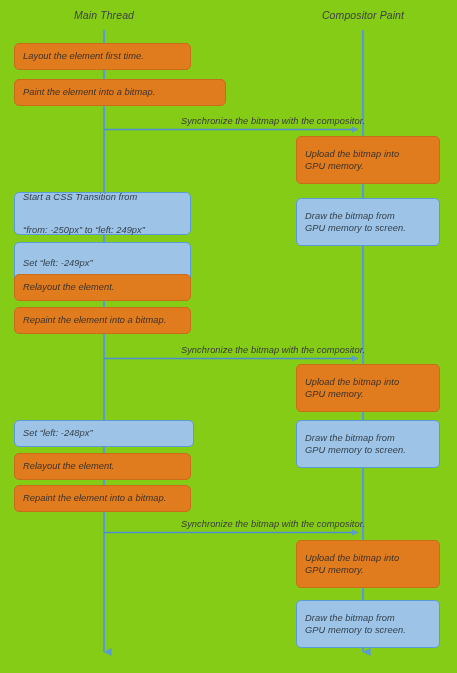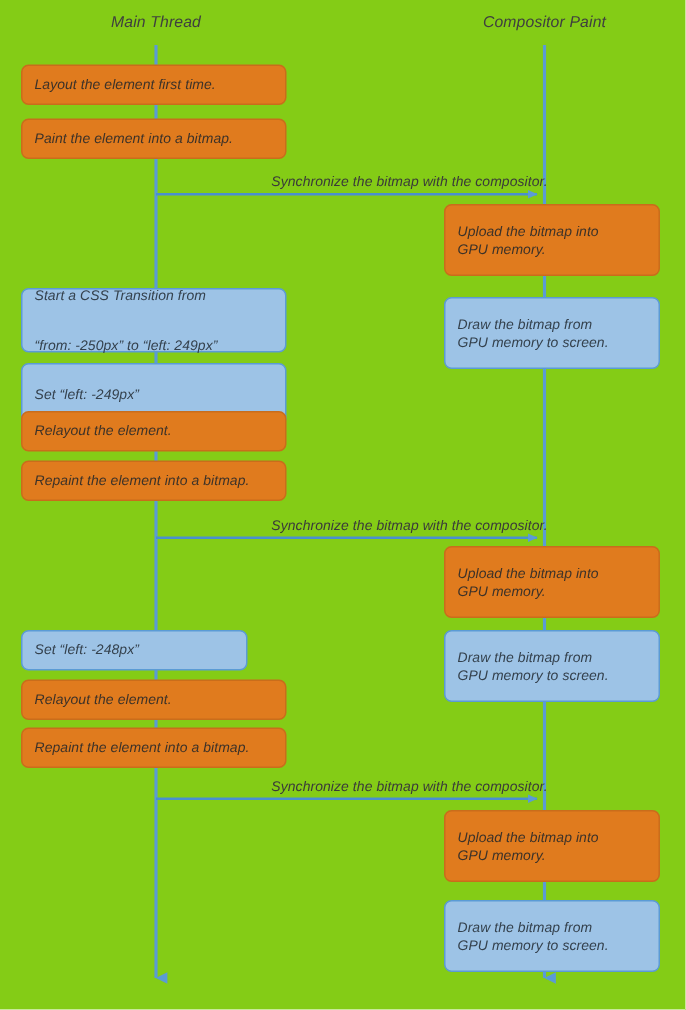--- a/index.html
+++ b/index.html
@@ -92,42 +92,42 @@
     <line x1="104" y1="532.5" x2="358" y2="532.5" stroke="#4A8FD0" stroke-width="1.6" marker-end="url(#arrow-right)"></line>
   </svg>
 
   <div class="lane-title" style="left:104px; top:9px;">Main Thread</div>
   <div class="lane-title" style="left:363px; top:9px;">Compositor Paint</div>
 
   <div class="node orange" style="left:14px; top:43px; width:177px; height:27px;">
     <span class="ln">Layout the element first time.</span>
   </div>
 
-  <div class="node orange" style="left:14px; top:79px; width:177px; height:27px;">
+  <div class="node orange" style="left:14px; top:79px; width:212px; height:27px;">
     <span class="ln">Paint the element into a bitmap.</span>
   </div>
 
   <div class="node blue" style="left:14px; top:192px; width:177px; height:43px;gap:20px;">
     <span class="ln">Start a CSS Transition from</span>
     <span class="ln">“from: -250px” to “left: 249px”</span>
   </div>
 
   <div class="node blue" style="left:14px; top:242px; width:177px; height:42px;">
     <span class="ln">Set “left:  -249px”</span>
   </div>
 
   <div class="node orange" style="left:14px; top:274px; width:177px; height:27px;">
     <span class="ln">Relayout the element.</span>
   </div>
 
   <div class="node orange" style="left:14px; top:307px; width:177px; height:27px;">
     <span class="ln">Repaint the element into a bitmap.</span>
   </div>
 
-  <div class="node blue" style="left:14px; top:420px; width:151px; height:27px;">
+  <div class="node blue" style="left:14px; top:420px; width:180px; height:27px;">
     <span class="ln">Set “left:  -248px”</span>
   </div>
 
   <div class="node orange" style="left:14px; top:453px; width:177px; height:27px;">
     <span class="ln">Relayout the element.</span>
   </div>
 
   <div class="node orange" style="left:14px; top:485px; width:177px; height:27px;">
     <span class="ln">Repaint the element into a bitmap.</span>
   </div>

